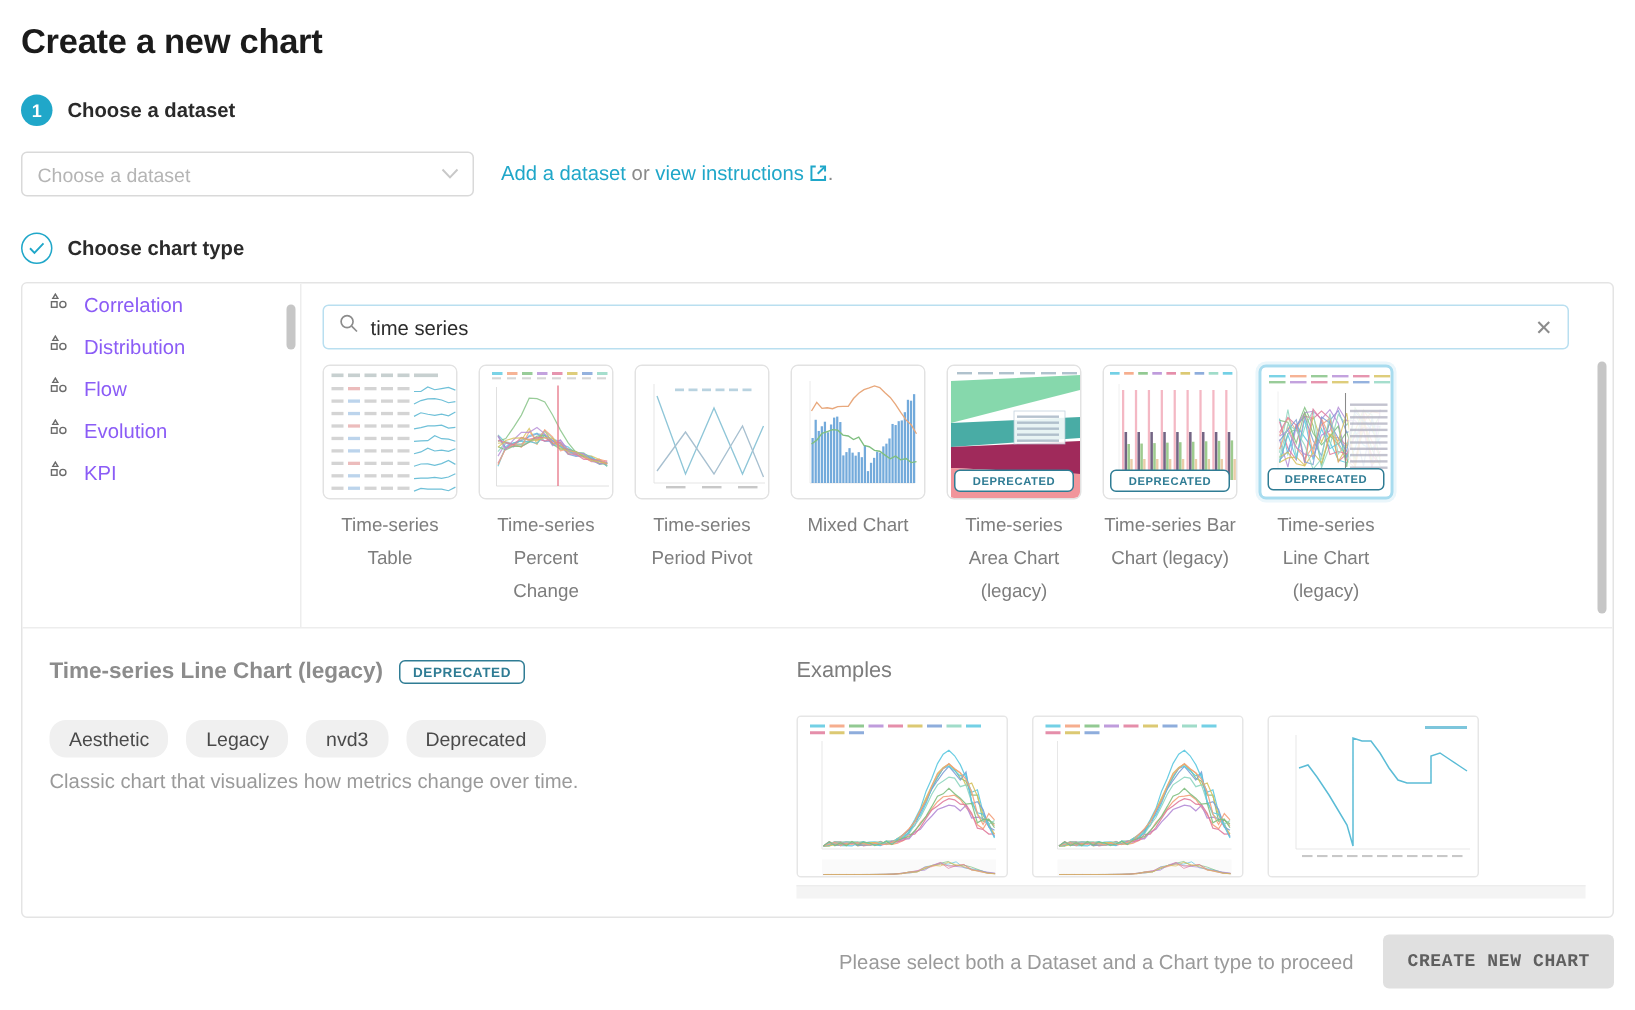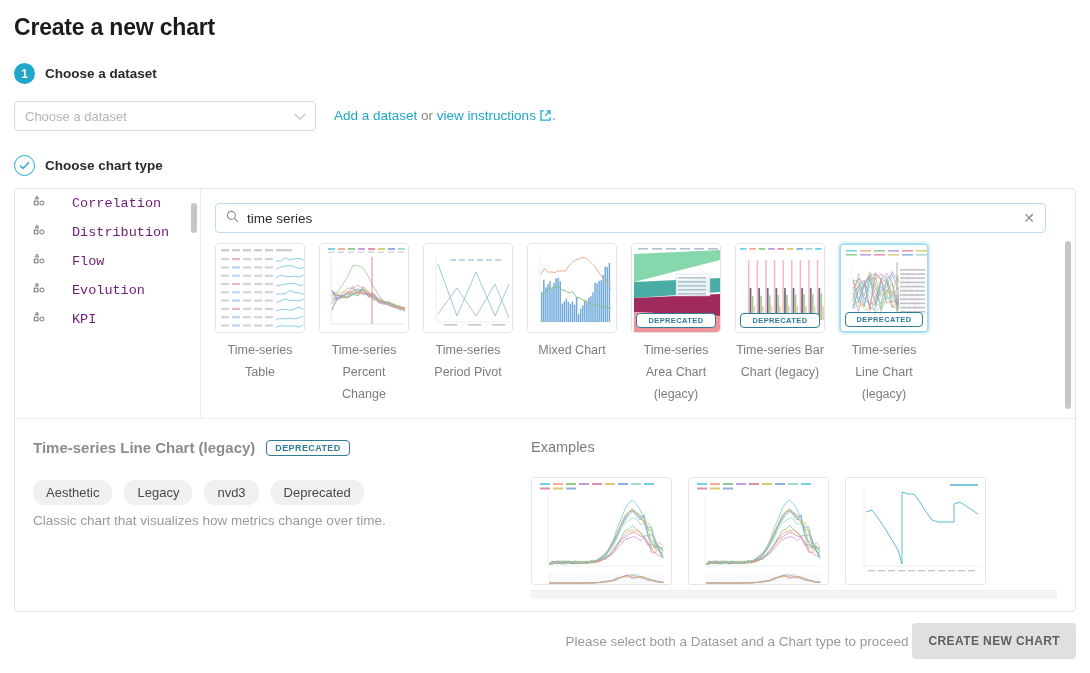--- a/index.html
+++ b/index.html
@@ -66,24 +66,23 @@
   .cat-side {
     width:186px; flex:none; border-right:1px solid #ededed;
     position:relative; overflow:hidden; background:#fff;
   }
   .cat-header {
     display:flex; align-items:center; justify-content:space-between;
     padding:14px 16px 8px 18px;
   }
   .cat-header .t { font-size:12.5px; color:#8c8c8c; }
   .cat-item {
-    display:flex; align-items:center; gap:26px;
-    padding:6px 18px 6px 18px; font-size:13.5px; color:#701a75;
+    display:flex; align-items:center; gap:10px;
+    padding:6px 18px 6px 18px; font-size:13.5px; color:#8b5cf6;
     cursor:pointer;
-    font-family:Liberation Mono, monospace;
   }
   .cat-ico { flex:none; }
   .side-scroll {
     position:absolute; right:3px; top:14px;
     width:6px; height:30px; border-radius:3px; background:#c6c6c6;
   }
 
   
   .right-area { flex:1; position:relative; overflow:hidden; padding:14px 14px 0 14px; }
   .search-box {
@@ -144,28 +143,28 @@
   }
   .ex-scroll-track {
     position:absolute; left:4px; right:18px; bottom:12px;
     height:9px; background:#f4f4f4; border-top:1px solid #ededed;
   }
 
   
   .footer { position:absolute; left:0; right:0; bottom:0; height:58px; }
   .footer-inner {
     position:absolute; right:14px; top:8px;
-    display:flex; align-items:center; gap:4px;
+    display:flex; align-items:center; gap:20px;
   }
   .footer-msg { font-size:13.5px; color:#9a9a9a; }
   .create-btn {
     background:#e0e0e0; color:#5f5f5f; border:none; border-radius:4px;
     font-size:12px; font-weight:700; letter-spacing:0.4px;
     padding:11px 16px; cursor:not-allowed;
-    font-family:Liberation Sans, sans-serif;
+    font-family:Liberation Mono, monospace;
   }
 </style>
 </head>
 <body>
 
 <div class="page-title">Create a new chart</div>
 
 <div class="step-row step-1">
   <div class="step-bullet">1</div>
   <div class="step-label">Choose a dataset</div>

